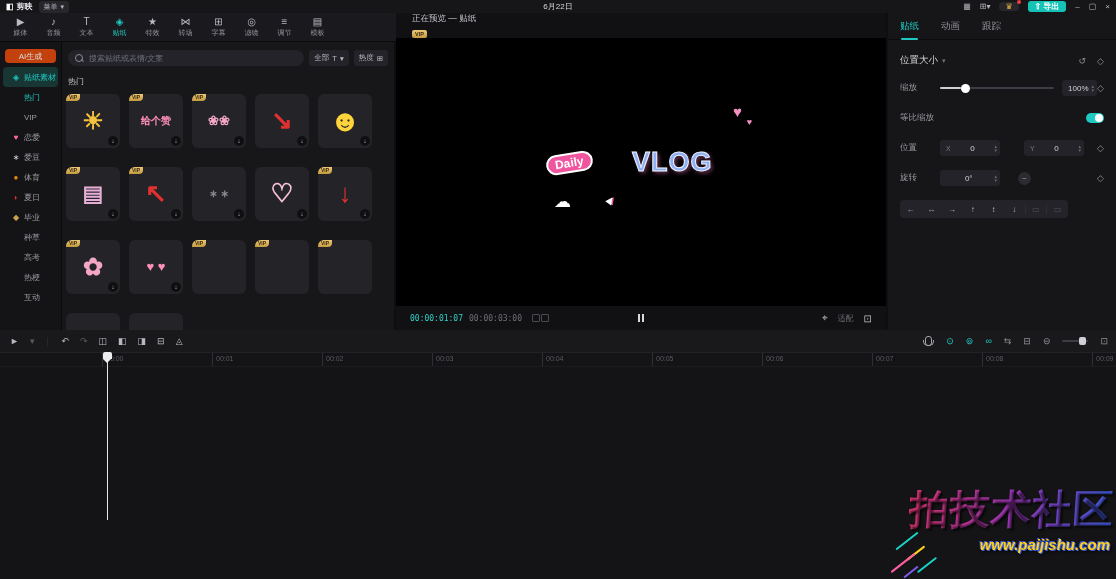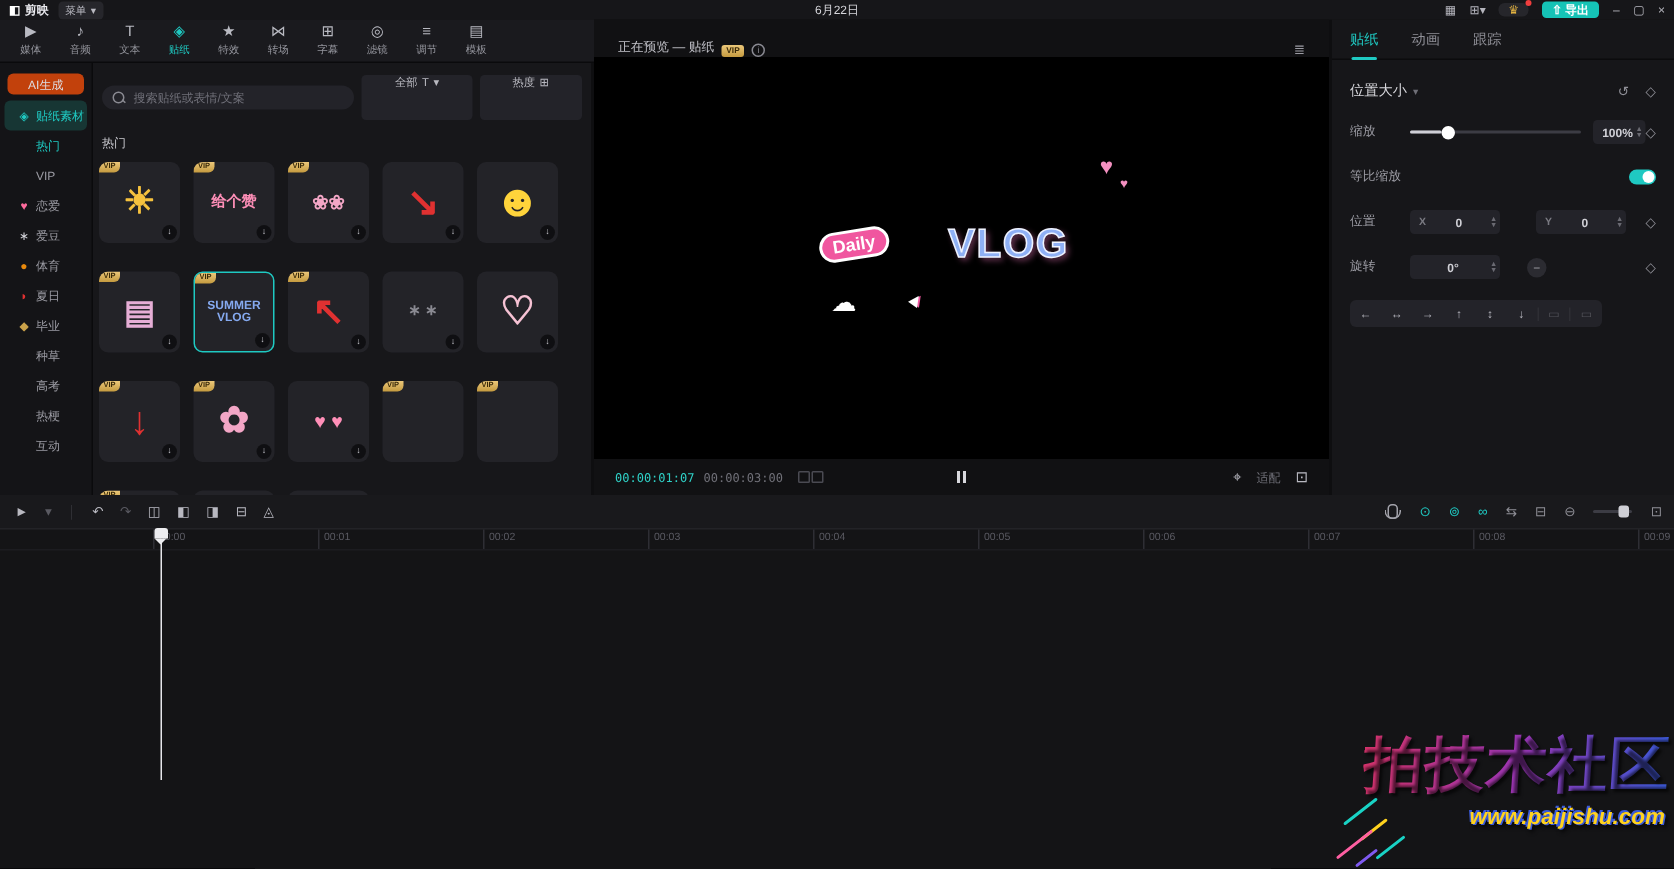--- a/index.html
+++ b/index.html
@@ -32,31 +32,31 @@
   .side-item.sel{background:#173634;color:#1fc9c2;}
   .side-item.hot{color:#1fc9c2;}
   
   .sticker-panel{position:absolute;top:42px;left:62px;width:332px;height:288px;background:#17171a;overflow:hidden;}
   .search-row{display:flex;align-items:center;margin:8px 6px 0;gap:5px;}
   .search-box{flex:1;height:16px;background:#232329;border-radius:8px;display:flex;align-items:center;padding:0 7px;gap:4px;}
   .mag{position:relative;width:6px;height:6px;border:1px solid #8a8a92;border-radius:50%;flex:none;}
   .mag::after{content:"";position:absolute;left:5px;top:5px;width:3px;height:1px;background:#8a8a92;transform:rotate(45deg);}
   .search-box input{flex:1;background:transparent;border:none;outline:none;color:#aeaeb6;font-size:8px;font-family:"Liberation Sans",sans-serif;}
   .search-box input::placeholder{color:#6f6f78;}
-  .mini-btn{height:30px;background:#232329;border-radius:3px;display:flex;align-items:flex-start;gap:3px;padding:0 22px;font-size:7.5px;color:#b9b9c0;}
+  .mini-btn{height:16px;background:#232329;border-radius:3px;display:flex;align-items:center;gap:3px;padding:0 5px;font-size:7.5px;color:#b9b9c0;}
   .sec-title{margin:10px 0 0 6px;font-size:8px;color:#c9c9cf;}
   .grid{display:grid;grid-template-columns:repeat(5,54px);grid-auto-rows:54px;column-gap:9px;row-gap:19px;margin:7px 0 0 4px;}
   .tile{position:relative;background:#232328;border-radius:6px;display:flex;align-items:center;justify-content:center;box-sizing:border-box;overflow:hidden;}
   .tile.sel{border:1.5px solid #1fc9c2;}
   .tile .tg{font-weight:bold;text-align:center;line-height:1.05;word-break:break-word;padding:0 3px;}
   .tile .vipb{position:absolute;left:0;top:0;background:linear-gradient(180deg,#ecc87a,#c49a3f);color:#3a2a08;font-size:5px;font-weight:bold;border-radius:4px 0 4px 0;padding:0 3px;line-height:7px;}
   .tile .dl{position:absolute;right:2px;bottom:2px;width:10px;height:10px;border-radius:50%;background:rgba(0,0,0,.55);color:#cfcfd5;font-size:6px;line-height:10px;text-align:center;}
   
   .preview{position:absolute;top:13px;left:396px;width:490px;height:317px;background:#111113;}
-  .pv-head{height:25px;display:flex;align-items:flex-end;gap:5px;padding:0 16px;}
+  .pv-head{height:25px;display:flex;align-items:flex-start;gap:5px;padding:0 16px;flex-direction:column;}
   .pv-title{font-size:8.5px;color:#c3c3ca;}
   .gold-badge{background:linear-gradient(180deg,#ecc87a,#c49a3f);color:#3a2a08;font-size:5.5px;font-weight:bold;border-radius:2px;padding:0 3px;line-height:8px;}
   .info-ico{width:9px;height:9px;border:1px solid #8a8a92;border-radius:50%;color:#8a8a92;font-size:6px;line-height:9px;text-align:center;box-sizing:border-box;}
   .pv-menu{margin-left:auto;font-size:9px;color:#9a9aa2;}
   .pv-stage{position:absolute;top:25px;left:0;right:0;bottom:24px;background:#000;overflow:hidden;}
   .art{position:absolute;left:50%;top:50%;transform:translate(-50%,-54%);width:210px;height:124px;}
   .art-l1{position:absolute;left:4px;top:8px;font-size:27px;font-weight:bold;letter-spacing:1px;color:#8fb0f5;-webkit-text-stroke:1px #eef3ff;text-shadow:2px 2px 4px rgba(240,120,190,.5);}
   .art-l2{position:absolute;left:96px;top:42px;font-size:27px;font-weight:bold;letter-spacing:1px;color:#8fb0f5;-webkit-text-stroke:1px #eef3ff;text-shadow:2px 2px 4px rgba(240,120,190,.5);}
   .art-heart1{position:absolute;right:4px;top:-2px;color:#f390c0;font-size:15px;}
   .art-heart2{position:absolute;right:-6px;top:12px;color:#f390c0;font-size:9px;}
@@ -81,21 +81,21 @@
   .itab.active::after{content:"";position:absolute;left:1px;right:1px;bottom:-7px;height:2px;border-radius:1px;background:#1fc9c2;}
   .sec-head{display:flex;align-items:center;margin:14px 12px 0;}
   .sec-head .st{font-size:9.5px;color:#d8d8dd;}
   .sec-head .sc{font-size:7px;color:#6f6f77;margin-left:4px;}
   .sec-head .ri{margin-left:auto;display:flex;gap:11px;font-size:9px;color:#8f8f97;}
   .irow{display:flex;align-items:center;margin:12px 12px 0;height:18px;}
   .ilab{width:40px;font-size:8.5px;color:#9b9ba3;flex:none;}
   .slider{position:relative;flex:1;height:2px;background:#3c3c44;border-radius:1px;margin-right:8px;}
   .slider .fill{position:absolute;left:0;top:0;height:2px;width:18%;background:#cfcfd6;border-radius:1px;}
   .slider .knob{position:absolute;left:18%;top:-3.5px;width:9px;height:9px;background:#fff;border-radius:50%;}
-  .numbox{height:16px;background:#232329;border-radius:3px;display:flex;align-items:center;padding:0 3px 0 6px;box-sizing:border-box;gap:3px;font-weight:bold;}
+  .numbox{height:16px;background:#232329;border-radius:3px;display:flex;align-items:center;padding:0 3px 0 6px;box-sizing:border-box;gap:3px;}
   .numbox .nv{font-size:8px;color:#d0d0d6;flex:1;text-align:center;}
   .numbox .axis{font-size:7px;color:#7a7a82;}
   .stepper{display:flex;flex-direction:column;line-height:4px;font-size:5px;color:#6a6a72;}
   .kf{font-size:9px;color:#8f8f97;margin-left:auto;}
   .toggle{margin-left:auto;width:18px;height:10px;background:#1fc9c2;border-radius:5px;position:relative;}
   .toggle::after{content:"";position:absolute;right:1px;top:1px;width:8px;height:8px;background:#fff;border-radius:50%;}
   .w60{width:60px;}
   .gap24{width:24px;flex:none;}
   .rot-knob{width:13px;height:13px;border-radius:50%;background:#2b2b31;color:#a0a0a8;font-size:8px;line-height:13px;text-align:center;margin-left:18px;}
   .align-group{margin:13px 12px 0;width:168px;height:18px;background:#232329;border-radius:4px;display:flex;align-items:center;}
@@ -309,25 +309,20 @@
         <div class="tile">
           <span class="tg" style="color: rgb(255, 212, 59); font-size: 30px;">☻</span>
 
           <span class="dl">↓</span>
         </div>
         <div class="tile">
           <span class="tg" style="color: rgb(230, 174, 214); font-size: 22px;">▤</span>
           <span class="vipb">VIP</span>
           <span class="dl">↓</span>
         </div>
-        <div class="tile sel">
-          <span class="tg" style="color: rgb(133, 169, 239); font-size: 8px;">SUMMER VLOG</span>
-          <span class="vipb">VIP</span>
-          <span class="dl">↓</span>
-        </div>
         <div class="tile">
           <span class="tg" style="color: rgb(224, 49, 49); font-size: 26px;">↖</span>
           <span class="vipb">VIP</span>
           <span class="dl">↓</span>
         </div>
         <div class="tile">
           <span class="tg" style="color: rgb(138, 138, 146); font-size: 10px;">∗ ∗</span>
 
           <span class="dl">↓</span>
         </div>

